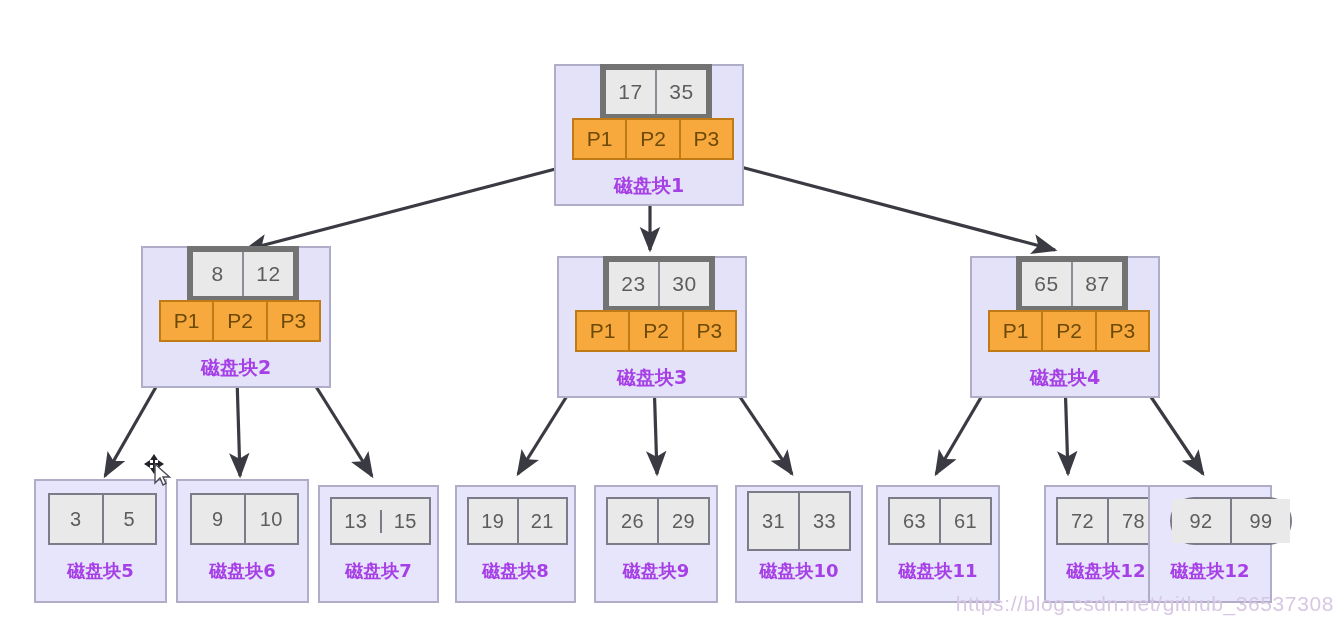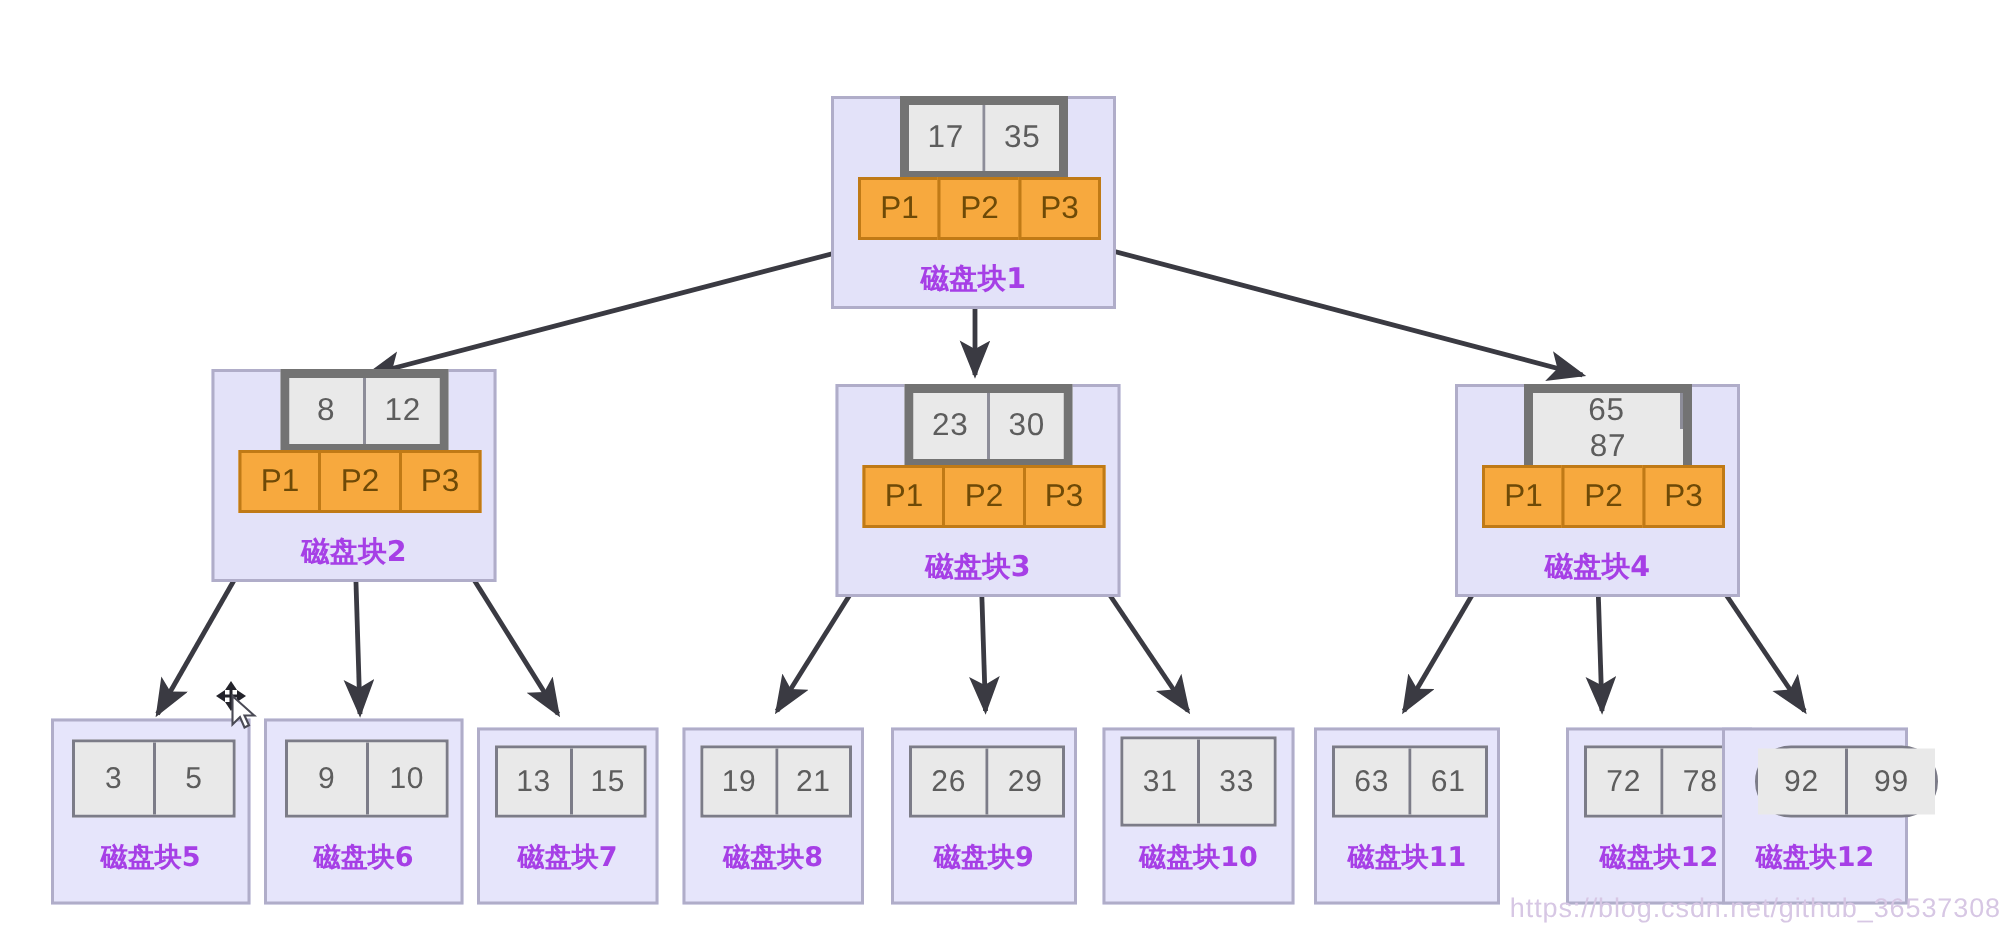--- a/index.html
+++ b/index.html
@@ -102,21 +102,21 @@
     white-space: nowrap;
   }
   .blabel.leaflabel { font-size: 18px; }
 
   
   #watermark {
     position: absolute;
     right: 8px;
     bottom: 2px;
     color: #d7c7e4;
-    font-size: 18px;
+    font-size: 21px;
     letter-spacing: 0.6px;
     z-index: 20;
     font-family: "Liberation Sans", sans-serif;
     white-space: nowrap;
   }
 
   
   #cursor {
     position: absolute;
     z-index: 40;
@@ -187,21 +187,21 @@
     </div>
     <div class="ptrs" style="left:16px; top:52px; width:162px; height:42px;">
       <div class="ptr">P1</div>
       <div class="ptr">P2</div>
       <div class="ptr">P3</div>
     </div>
     <div class="blabel" style="top:107px;">磁盘块3</div>
   </div>
 
   <div class="node" style="left:970px; top:256px; width:190px; height:142px;">
-    <div class="keys" style="left:44px; top:-2px; width:112px; height:56px;flex-direction:column;">
+    <div class="keys" style="left:44px; top:-2px; width:112px; height:56px;">
       <div class="key">65</div>
       <div class="key">87</div>
     </div>
     <div class="ptrs" style="left:16px; top:52px; width:162px; height:42px;">
       <div class="ptr">P1</div>
       <div class="ptr">P2</div>
       <div class="ptr">P3</div>
     </div>
     <div class="blabel" style="top:107px;">磁盘块4</div>
   </div>
@@ -216,21 +216,21 @@
 
   <div class="node leaf" style="left:176px; top:479px; width:133px; height:124px;">
     <div class="keys leafkeys" style="left:12px; top:12px; width:109px; height:52px;">
       <div class="key">9</div>
       <div class="key">10</div>
     </div>
     <div class="blabel leaflabel" style="top:78px;">磁盘块6</div>
   </div>
 
   <div class="node leaf" style="left:318px; top:485px; width:121px; height:118px;">
-    <div class="keys leafkeys" style="left:10px; top:10px; width:101px; height:48px;">
+    <div class="keys leafkeys" style="left:10px; top:10px; width:101px; height:48px;align-items:center;">
       <div class="key">13</div>
       <div class="key">15</div>
     </div>
     <div class="blabel leaflabel" style="top:72px;">磁盘块7</div>
   </div>
 
   <div class="node leaf" style="left:455px; top:485px; width:121px; height:118px;">
     <div class="keys leafkeys" style="left:10px; top:10px; width:101px; height:48px;">
       <div class="key">19</div>
       <div class="key">21</div>

